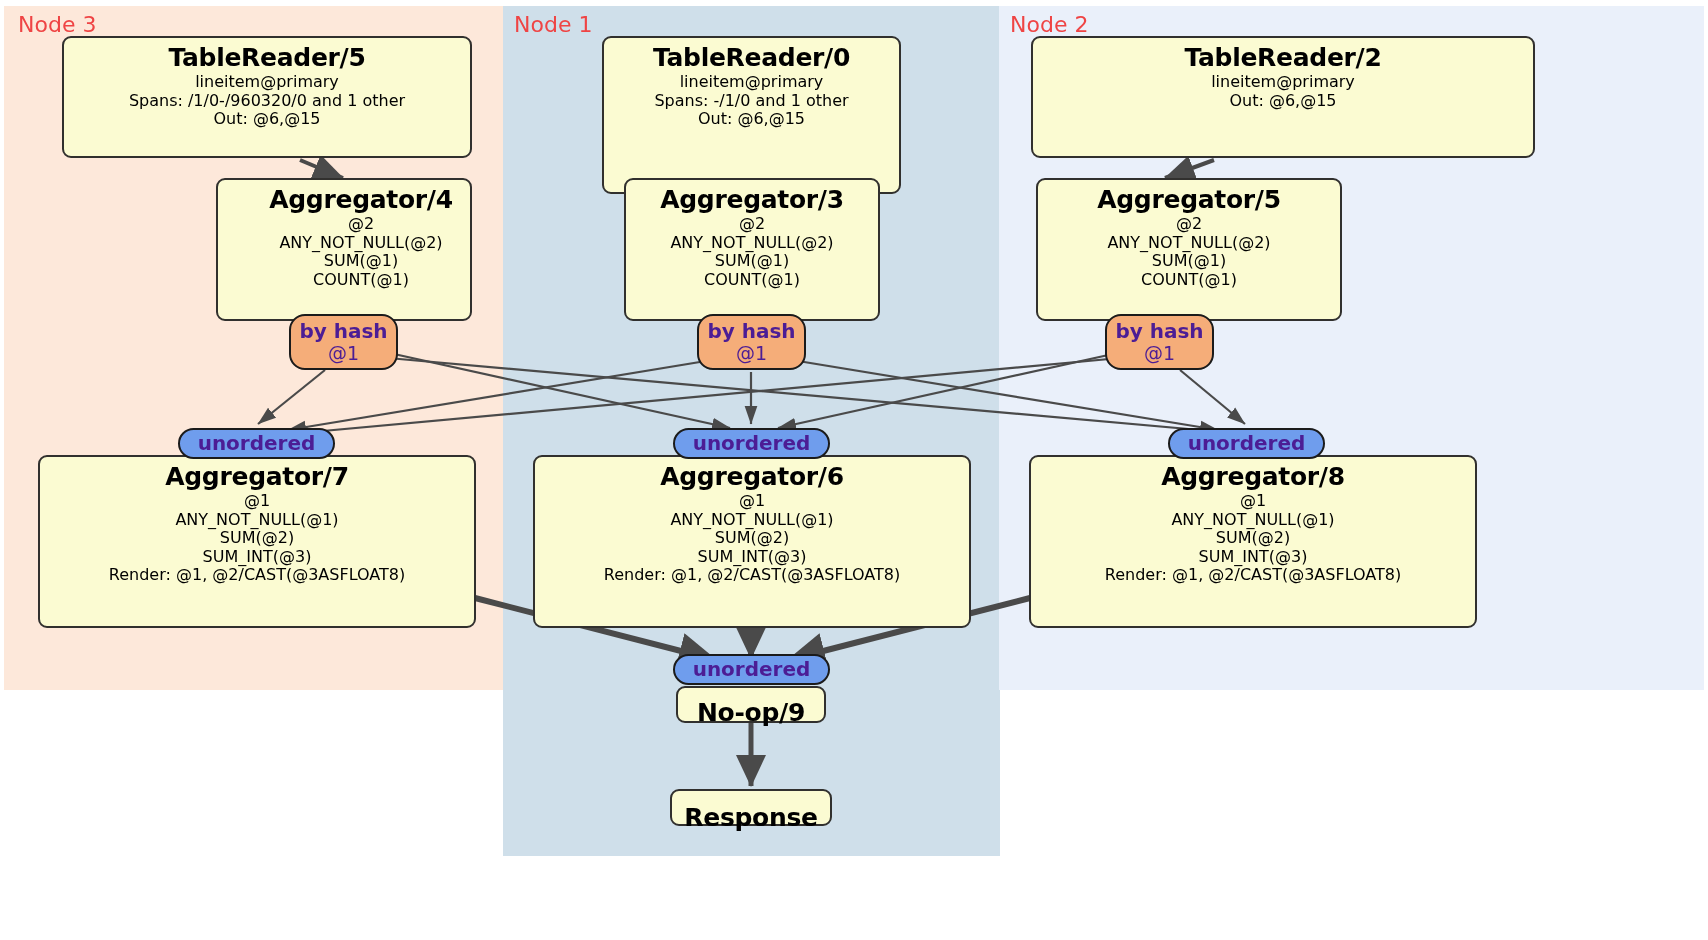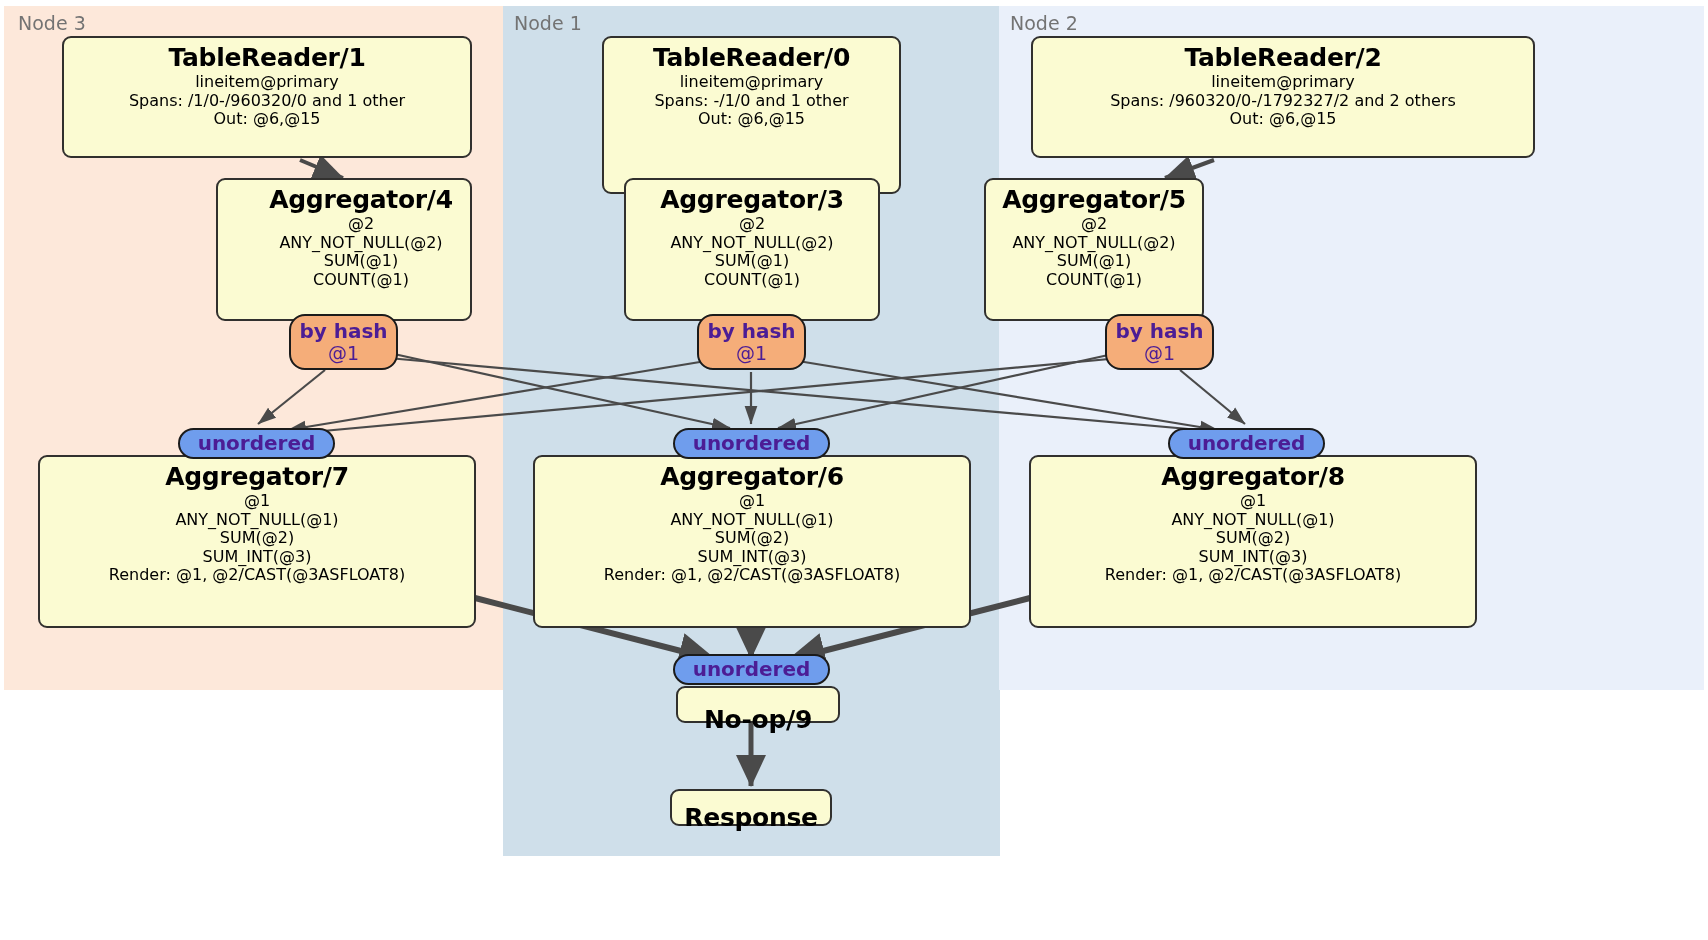--- a/index.html
+++ b/index.html
@@ -20,22 +20,22 @@
     background: #ffffff;
   }
 
   
   .node-panel {
     position: absolute;
     box-sizing: border-box;
   }
   .node-label {
     position: absolute;
-    font-size: 19px;
-    color: #737373;
+    font-size: 22px;
+    color: #ef4444;
     font-family: "DejaVu Sans", "Liberation Sans", sans-serif;
     white-space: nowrap;
   }
 
   
   .proc {
     position: absolute;
     box-sizing: border-box;
     background: #fbfbd2;
     border: 2px solid #31302e;
@@ -148,57 +148,56 @@
     <path d="M1180,370 L1245,424" stroke="#4a4a4a" stroke-width="2.2" fill="none" marker-end="url(#ah-thin)"></path>
 
     <path d="M475,598 L716,660" stroke="#4a4a4a" stroke-width="6" fill="none" marker-end="url(#ah-thick)"></path>
     <path d="M751,628 L751,658" stroke="#4a4a4a" stroke-width="6" fill="none" marker-end="url(#ah-thick)"></path>
     <path d="M1030,598 L788,660" stroke="#4a4a4a" stroke-width="6" fill="none" marker-end="url(#ah-thick)"></path>
 
     <path d="M751,723 L751,786" stroke="#4a4a4a" stroke-width="5" fill="none" marker-end="url(#ah-thick)"></path>
   </svg>
 
   <div class="proc" style="left:62px; top:36px; width:410px; height:122px;">
-    <span class="title">TableReader/1</span>
+    <span class="title">TableReader/5</span>
     <span class="detail">lineitem@primary</span>
     <span class="detail">Spans: /1/0-/960320/0 and 1 other</span>
     <span class="detail">Out: @6,@15</span>
   </div>
 
   <div class="proc" style="left:602px; top:36px; width:299px; height:158px;">
     <span class="title">TableReader/0</span>
     <span class="detail">lineitem@primary</span>
     <span class="detail">Spans: -/1/0 and 1 other</span>
     <span class="detail">Out: @6,@15</span>
   </div>
 
   <div class="proc" style="left:1031px; top:36px; width:504px; height:122px;">
     <span class="title">TableReader/2</span>
     <span class="detail">lineitem@primary</span>
-    <span class="detail">Spans: /960320/0-/1792327/2 and 2 others</span>
     <span class="detail">Out: @6,@15</span>
   </div>
 
   <div class="proc" style="left:216px; top:178px; width:256px; height:143px;padding-left:44px;">
     <span class="title">Aggregator/4</span>
     <span class="detail">@2</span>
     <span class="detail">ANY_NOT_NULL(@2)</span>
     <span class="detail">SUM(@1)</span>
     <span class="detail">COUNT(@1)</span>
   </div>
 
   <div class="proc" style="left:624px; top:178px; width:256px; height:143px;">
     <span class="title">Aggregator/3</span>
     <span class="detail">@2</span>
     <span class="detail">ANY_NOT_NULL(@2)</span>
     <span class="detail">SUM(@1)</span>
     <span class="detail">COUNT(@1)</span>
   </div>
 
-  <div class="proc" style="left:984px; top:178px; width:220px; height:143px;">
+  <div class="proc" style="left:1036px; top:178px; width:306px; height:143px;">
     <span class="title">Aggregator/5</span>
     <span class="detail">@2</span>
     <span class="detail">ANY_NOT_NULL(@2)</span>
     <span class="detail">SUM(@1)</span>
     <span class="detail">COUNT(@1)</span>
   </div>
 
   <div class="proc" style="left:38px; top:455px; width:438px; height:173px;">
     <span class="title">Aggregator/7</span>
     <span class="detail">@1</span>
@@ -219,21 +218,21 @@
 
   <div class="proc" style="left:1029px; top:455px; width:448px; height:173px;">
     <span class="title">Aggregator/8</span>
     <span class="detail">@1</span>
     <span class="detail">ANY_NOT_NULL(@1)</span>
     <span class="detail">SUM(@2)</span>
     <span class="detail">SUM_INT(@3)</span>
     <span class="detail">Render: @1, @2/CAST(@3ASFLOAT8)</span>
   </div>
 
-  <div class="proc" style="left:676px; top:686px; width:164px; height:37px; padding-top:17px;">
+  <div class="proc" style="left:676px; top:686px; width:150px; height:37px; padding-top:10px;">
     <span class="title">No-op/9</span>
   </div>
 
   <div class="proc" style="left:670px; top:789px; width:162px; height:37px; padding-top:12px;">
     <span class="title">Response</span>
   </div>
 
   <div class="oval hash" style="left:289px; top:314px; width:109px; height:56px;">
     <span class="lbl">by hash</span>
     <span class="sub">@1</span>

